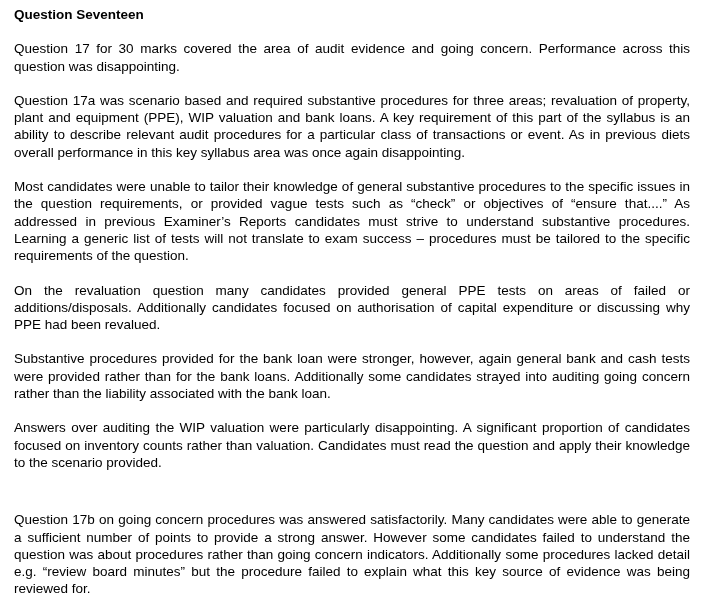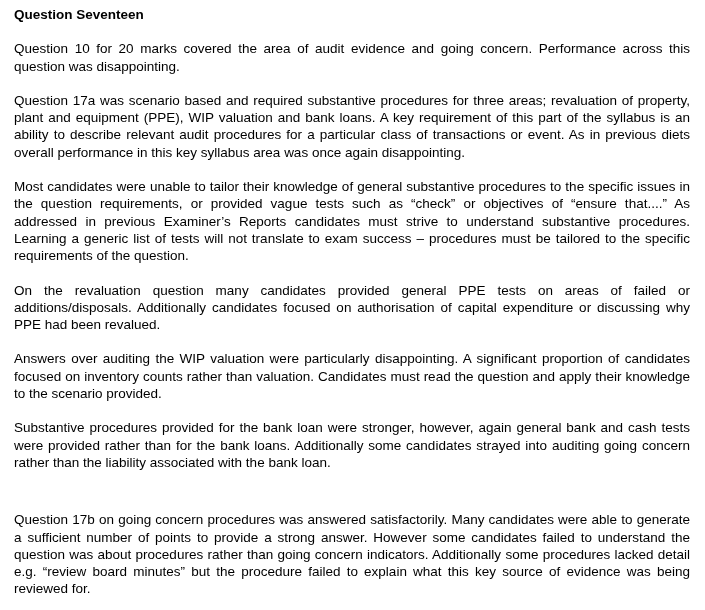--- a/index.html
+++ b/index.html
@@ -32,20 +32,20 @@
   .doc-paragraph:last-child {
     margin-bottom: 0;
     margin-top: 40px;
   }
 </style>
 </head>
 <body>
 
 <div class="page">
   <h1 class="doc-title">Question Seventeen</h1>
-  <p class="doc-paragraph">Question 10 for 20 marks covered the area of audit evidence and going concern. Performance across this question was disappointing.</p>
+  <p class="doc-paragraph">Question 17 for 30 marks covered the area of audit evidence and going concern. Performance across this question was disappointing.</p>
   <p class="doc-paragraph">Question 17a was scenario based and required substantive procedures for three areas; revaluation of property, plant and equipment (PPE), WIP valuation and bank loans. A key requirement of this part of the syllabus is an ability to describe relevant audit procedures for a particular class of transactions or event. As in previous diets overall performance in this key syllabus area was once again disappointing.</p>
   <p class="doc-paragraph">Most candidates were unable to tailor their knowledge of general substantive procedures to the specific issues in the question requirements, or provided vague tests such as “check” or objectives of “ensure that....” As addressed in previous Examiner’s Reports candidates must strive to understand substantive procedures. Learning a generic list of tests will not translate to exam success – procedures must be tailored to the specific requirements of the question.</p>
   <p class="doc-paragraph">On the revaluation question many candidates provided general PPE tests on areas of failed or additions/disposals. Additionally candidates focused on authorisation of capital expenditure or discussing why PPE had been revalued.</p>
+  <p class="doc-paragraph">Substantive procedures provided for the bank loan were stronger, however, again general bank and cash tests were provided rather than for the bank loans. Additionally some candidates strayed into auditing going concern rather than the liability associated with the bank loan.</p>
   <p class="doc-paragraph">Answers over auditing the WIP valuation were particularly disappointing. A significant proportion of candidates focused on inventory counts rather than valuation. Candidates must read the question and apply their knowledge to the scenario provided.</p>
-  <p class="doc-paragraph">Substantive procedures provided for the bank loan were stronger, however, again general bank and cash tests were provided rather than for the bank loans. Additionally some candidates strayed into auditing going concern rather than the liability associated with the bank loan.</p>
   <p class="doc-paragraph">Question 17b on going concern procedures was answered satisfactorily. Many candidates were able to generate a sufficient number of points to provide a strong answer. However some candidates failed to understand the question was about procedures rather than going concern indicators. Additionally some procedures lacked detail e.g. “review board minutes” but the procedure failed to explain what this key source of evidence was being reviewed for.</p>
 </div>
 
 </body></html>

